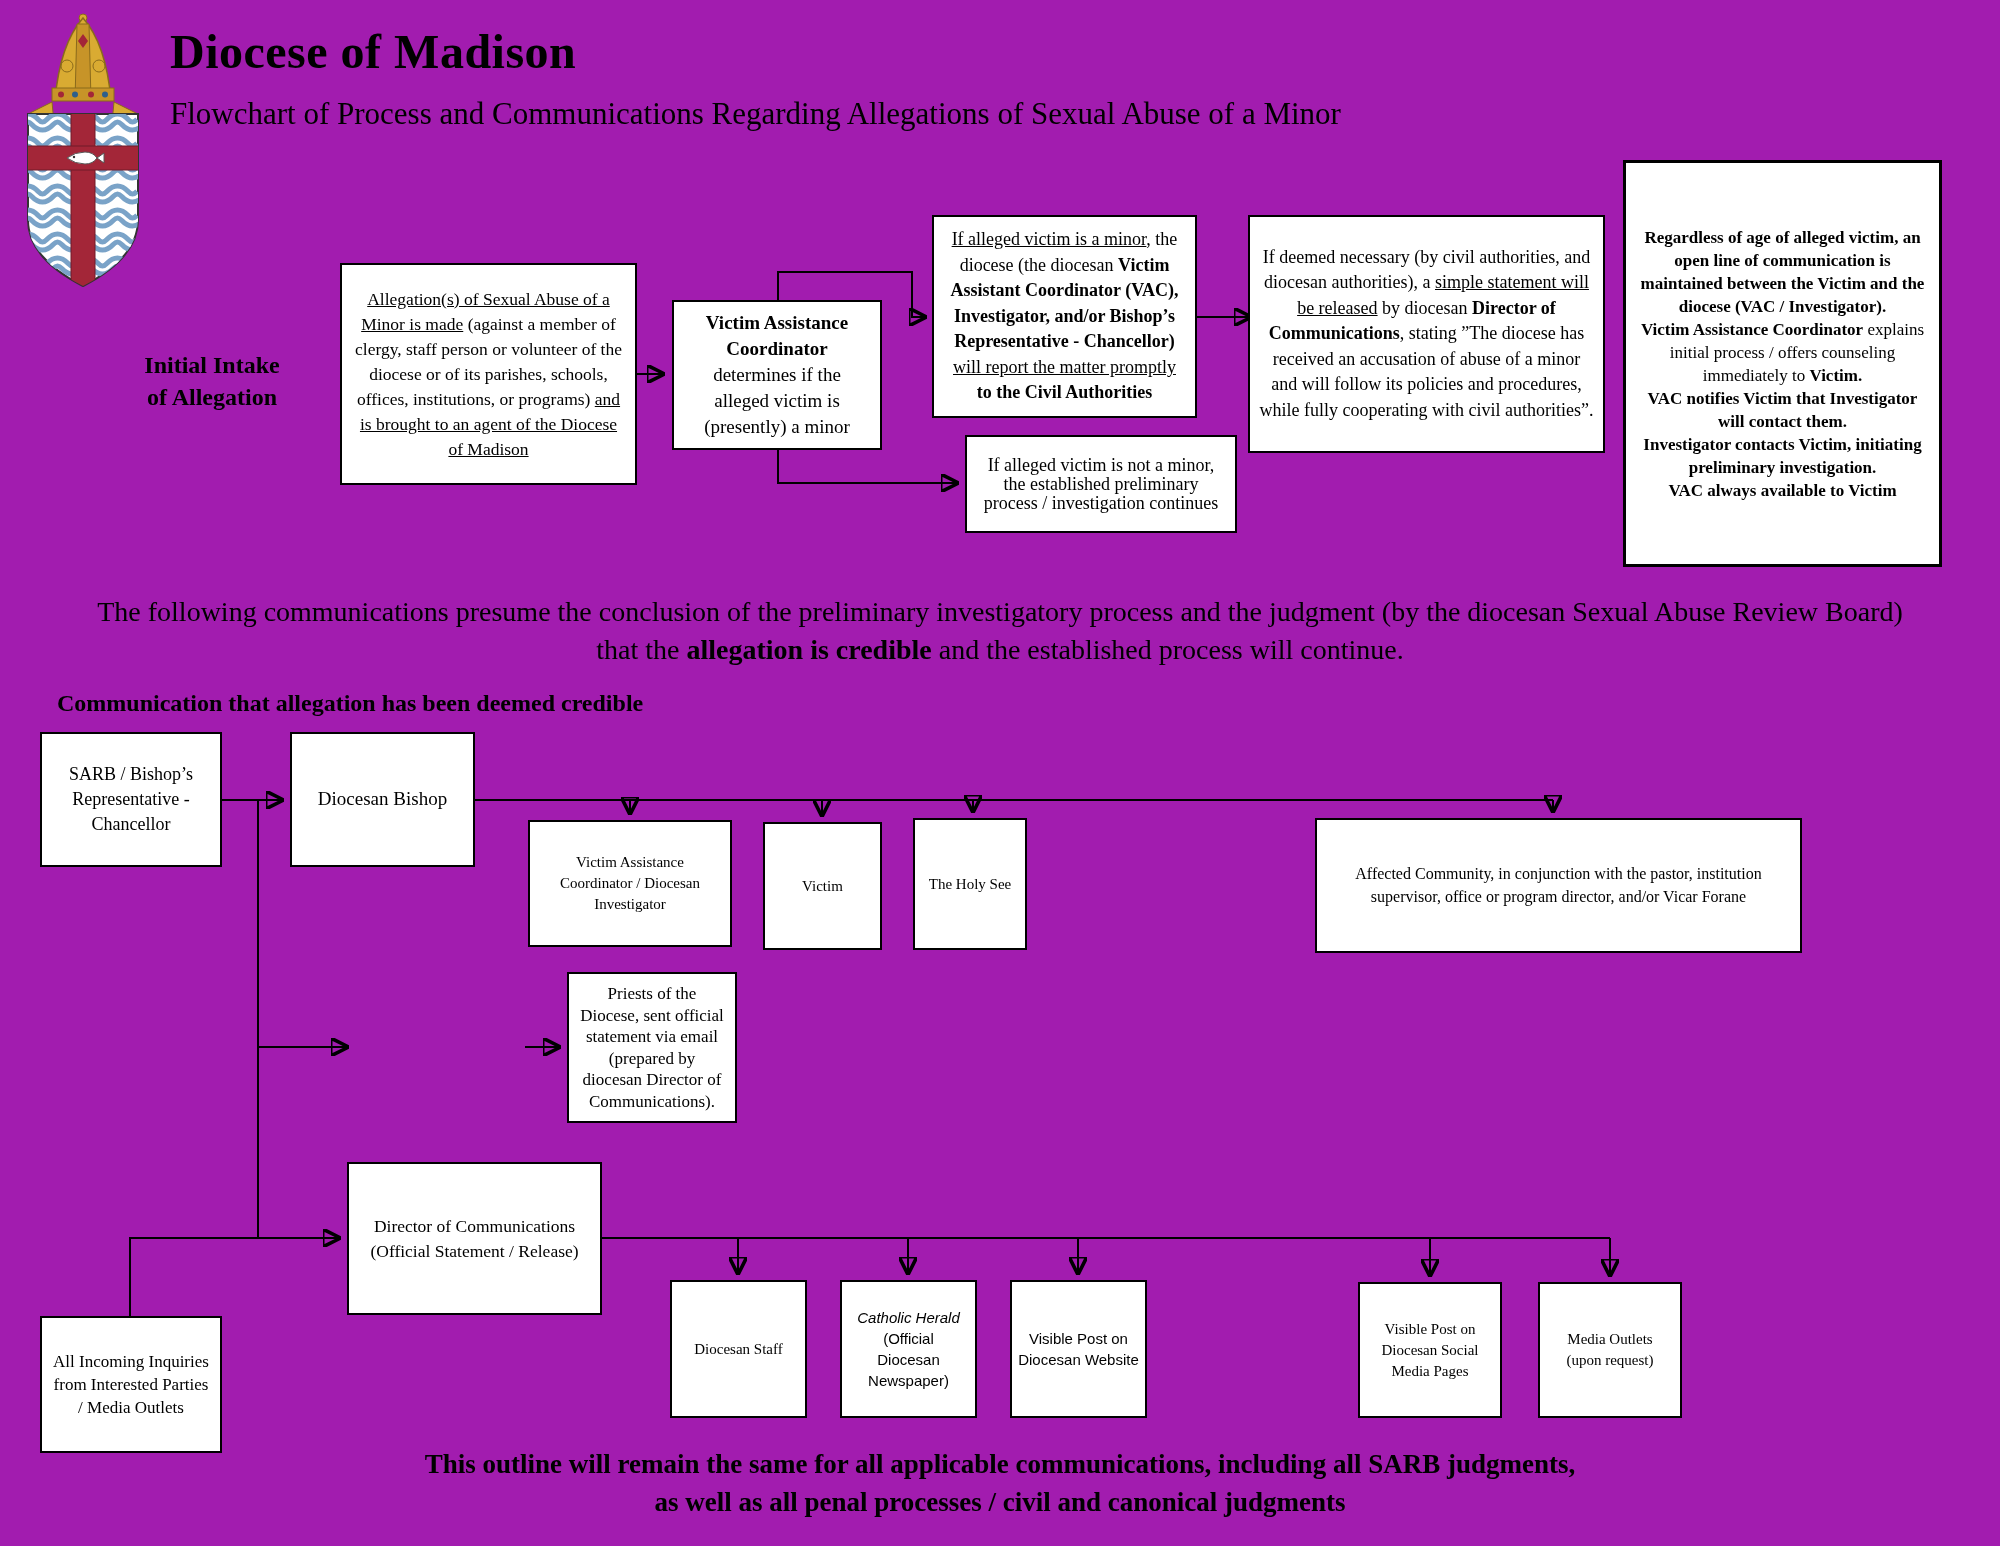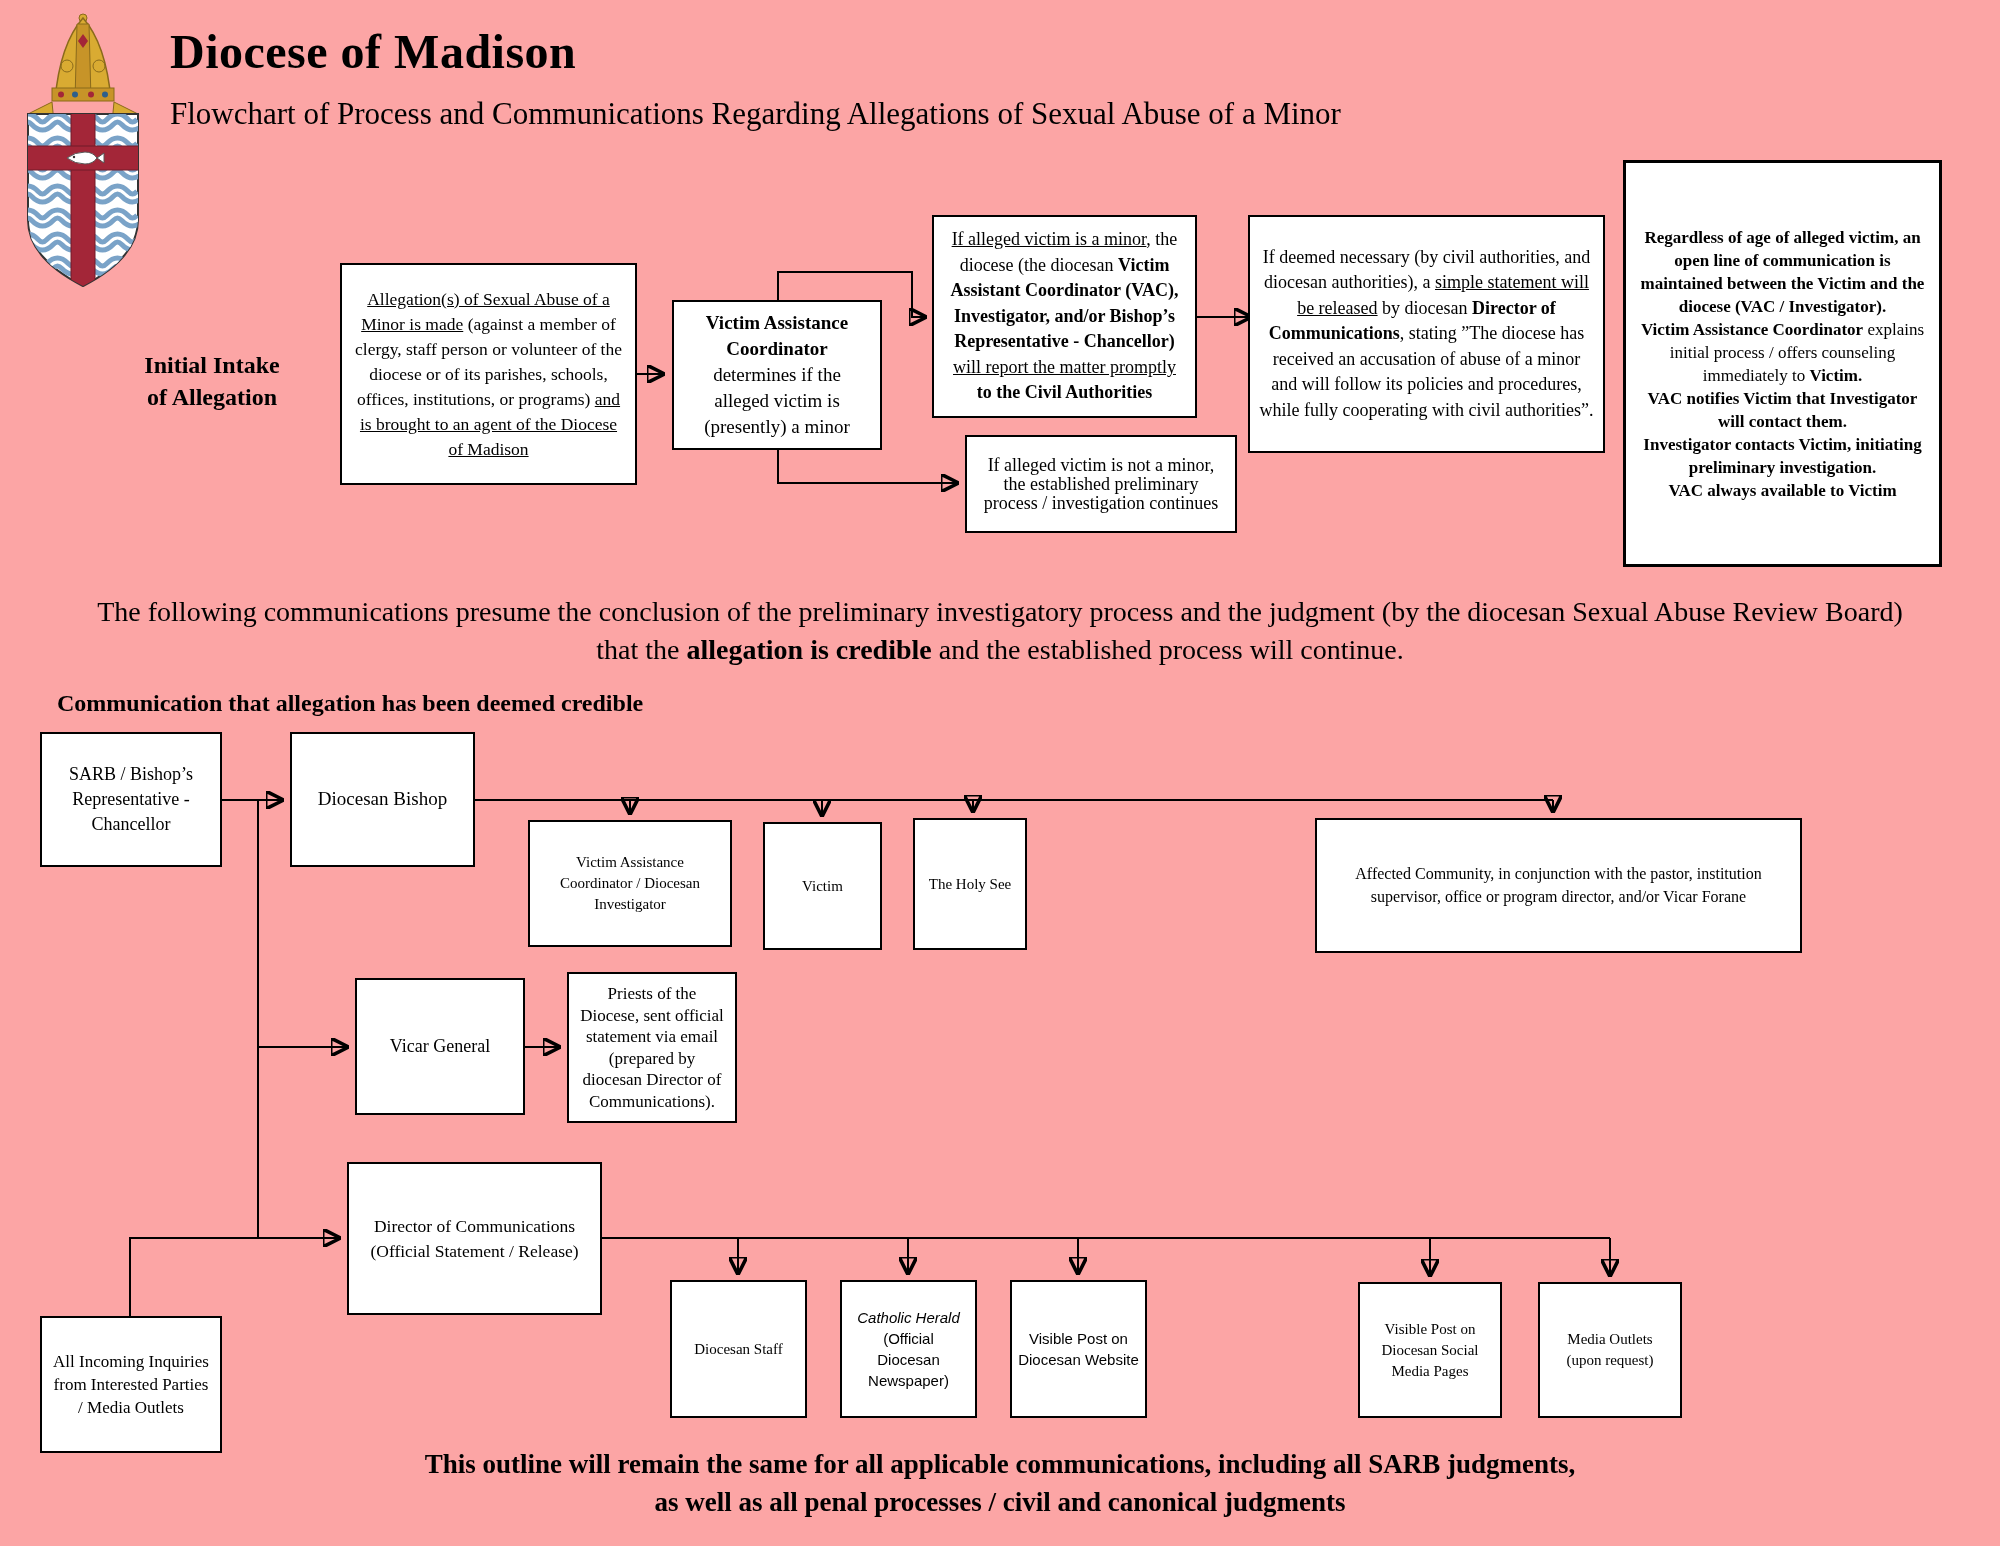--- a/index.html
+++ b/index.html
@@ -1,17 +1,17 @@
 <!DOCTYPE html>
 <html><head>
 <meta charset="utf-8">
 <style>
   *{margin:0;padding:0;box-sizing:border-box}
   html,body{background:#fff}
-  .page{position:relative;width:2000px;height:1546px;background:#fca5a5;overflow:hidden;
+  .page{position:relative;width:2000px;height:1546px;background:#a21caf;overflow:hidden;
         font-family:"Liberation Serif","DejaVu Serif",serif;color:#000}
   #connectors{position:absolute;left:0;top:0;z-index:0}
   #connectors path{stroke:#000;stroke-width:2;fill:none}
   .fbox{position:absolute;border:2px solid #000;background:#fff;z-index:1;
         display:flex;align-items:center;justify-content:center;
         text-align:center;padding:14px 10px;line-height:1.4}
   .sans{font-family:"Liberation Sans","DejaVu Sans",sans-serif}
   .b{font-weight:bold}
   .u{text-decoration:underline}
   .i{font-style:italic}
@@ -180,23 +180,20 @@
   </div>
 
   <div class="fbox" style="left:913px;top:818px;width:114px;height:132px;font-size:15px">
     <div>The Holy See</div>
   </div>
 
   <div class="fbox" style="left:1315px;top:818px;width:487px;height:135px;font-size:16px">
     <div>Affected Community, in conjunction with the pastor, institution supervisor, office or program director, and/or Vicar Forane</div>
   </div>
 
-  <div class="fbox" style="left:355px;top:978px;width:170px;height:137px;font-size:18px">
-    <div>Vicar General</div>
-  </div>
 
   <div class="fbox" style="left:567px;top:972px;width:170px;height:151px;font-size:17px;line-height:21.5px;padding:0 8px">
     <div>Priests of the Diocese, sent official statement via email (prepared by diocesan Director of Communications).</div>
   </div>
 
   <div class="fbox" style="left:347px;top:1162px;width:255px;height:153px;font-size:17.5px">
     <div>Director of Communications (Official Statement / Release)</div>
   </div>
 
   <div class="fbox" style="left:40px;top:1316px;width:182px;height:137px;font-size:17px;line-height:23px">

